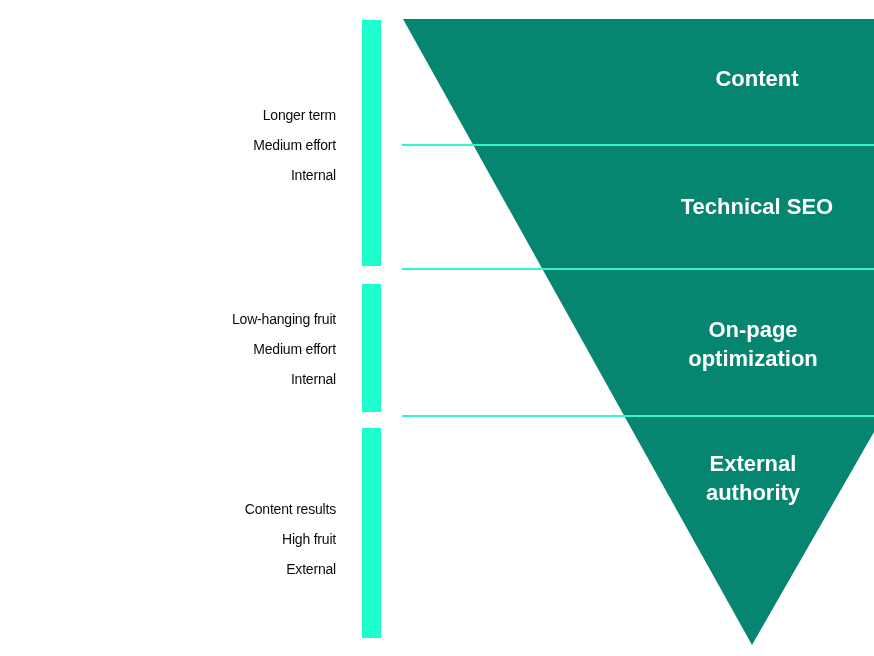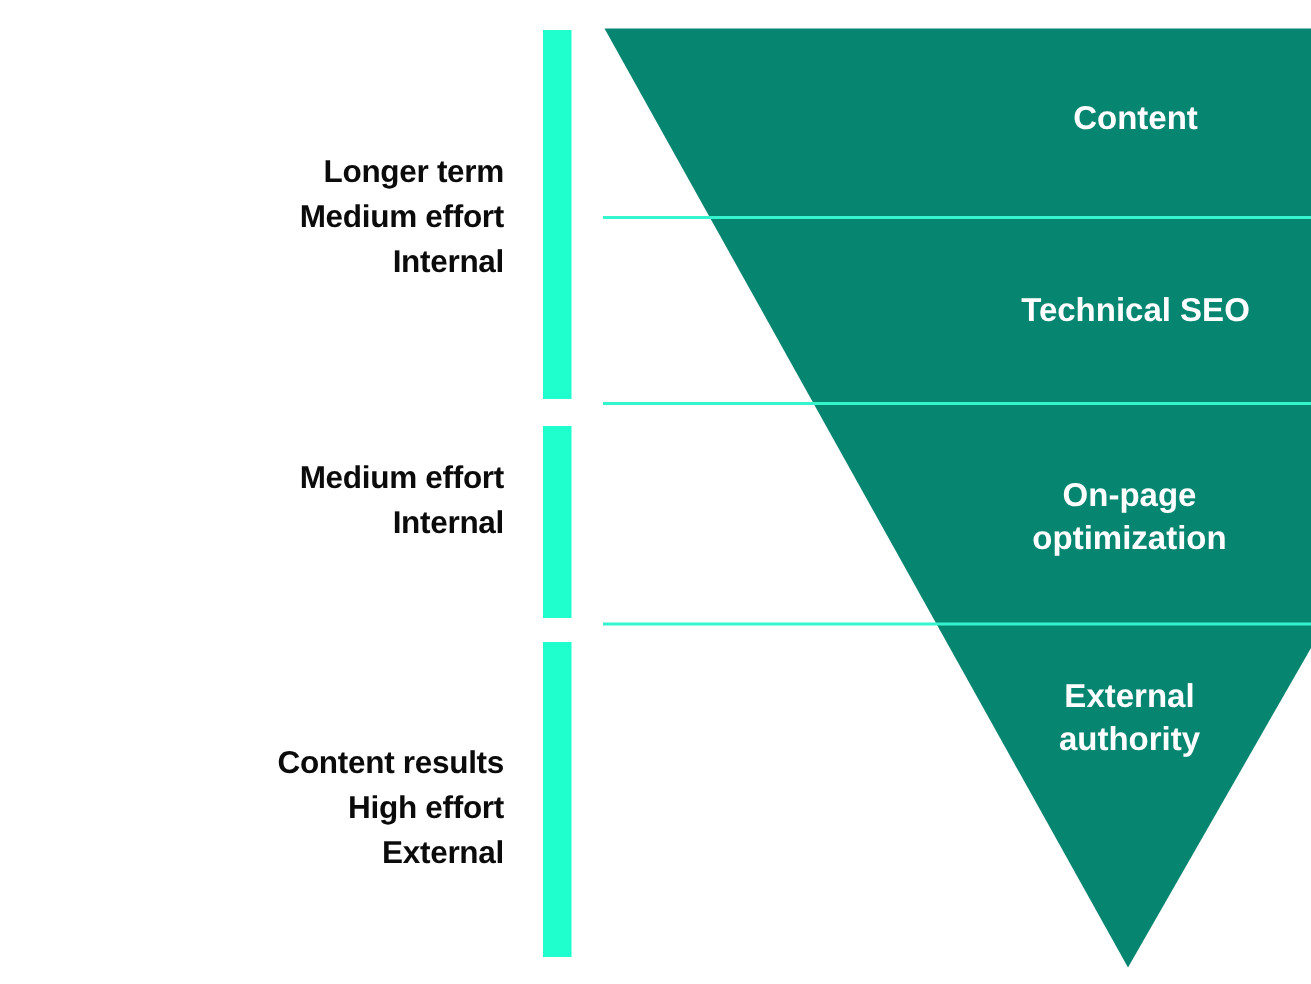--- a/index.html
+++ b/index.html
@@ -17,22 +17,22 @@
     background: #ffffff;
     overflow: hidden;
   }
 
   
   .label-group {
     position: absolute;
     right: 538px;           
     text-align: right;
     color: #0b0b0b;
-    font-weight: bold;
-    font-size: 21px;
+    font-weight: normal;
+    font-size: 14px;
     line-height: 30px;
     letter-spacing: -0.2px;
     white-space: nowrap;
   }
   .label-line { display: block; }
 
   
   .accent-bar {
     position: absolute;
     left: 362px;
@@ -87,27 +87,28 @@
   <div class="accent-bar" style="top:284px; height:128px;"></div>
   <div class="accent-bar" style="top:428px; height:210px;"></div>
 
   <div class="label-group" style="top:100px;">
     <span class="label-line">Longer term</span>
     <span class="label-line">Medium effort</span>
     <span class="label-line">Internal</span>
   </div>
 
   <div class="label-group" style="top:304px;">
+    <span class="label-line">Low-hanging fruit</span>
     <span class="label-line">Medium effort</span>
     <span class="label-line">Internal</span>
   </div>
 
   <div class="label-group" style="top:494px;">
     <span class="label-line">Content results</span>
-    <span class="label-line">High effort</span>
+    <span class="label-line">High fruit</span>
     <span class="label-line">External</span>
   </div>
 
   <div class="funnel-label" style="top:64px; left:634px; width:246px;">
     <span>Content</span>
   </div>
 
   <div class="funnel-label" style="top:192px; left:634px; width:246px;">
     <span>Technical SEO</span>
   </div>

